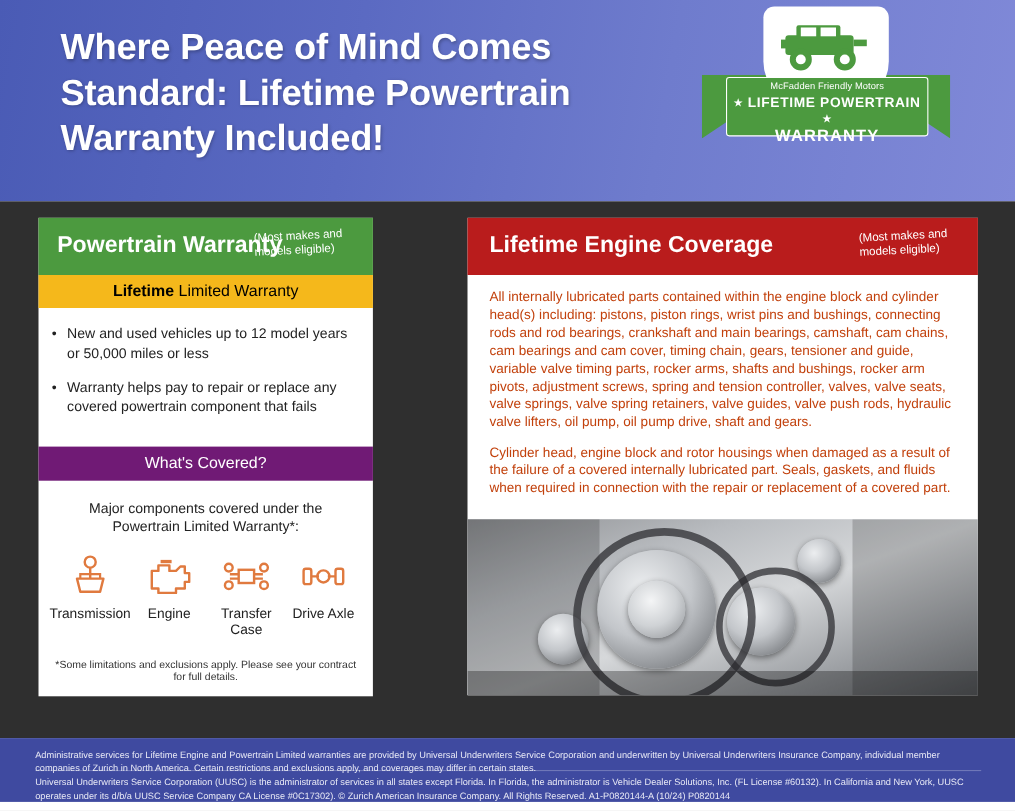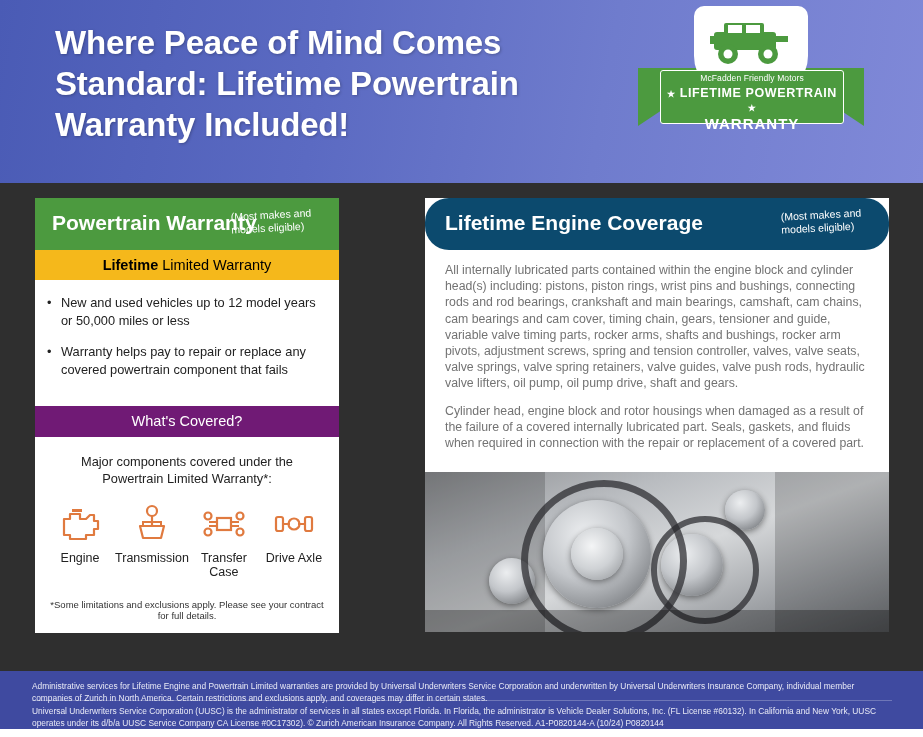--- a/index.html
+++ b/index.html
@@ -221,35 +221,34 @@
   
   .right-col {
     position: absolute;
     left: 425px;
     top: 198px;
     width: 464px;
     background: #ffffff;
   }
   .right-head {
     height: 52px;
-    background: #0c4a6e;
+    background: #b91c1c;
     color: #ffffff;
     position: relative;
-    border-radius: 24px;
   }
   .right-head-title {
     position: absolute;
     left: 20px;
     top: 13px;
     font-size: 21px;
     font-weight: bold;
   }
   .right-body {
     padding: 12px 16px 8px 20px;
-    color: #737373;
+    color: #c2410c;
     font-size: 12.3px;
     line-height: 16.2px;
   }
   .right-body p { margin: 0 0 11px 0; }
 
   .engine-photo {
     position: relative;
     margin: 2px 0 0 0;
     width: 464px;
     height: 160px;
@@ -362,37 +361,37 @@
       </ul>
     </div>
 
     <div class="green-bar">What's Covered?</div>
 
     <div class="covered-intro">Major components covered under the Powertrain Limited Warranty*:</div>
 
     <div class="icon-row">
       <div class="icon-cell">
         <div class="icon-glyph">
-          <svg width="44" height="38" viewBox="0 0 44 38">
-            <path d="M6 14 h6 v-5 h10 v5 h6 l4 -4 h4 v6 h4 v8 h-4 v6 h-8 v4 h-16 v-4 h-6 z" fill="none" stroke="#e07a3f" stroke-width="2.2" stroke-linejoin="round"></path>
-            <rect x="14" y="4" width="10" height="3" fill="#e07a3f"></rect>
-          </svg>
-        </div>
-        <div class="icon-label">Engine</div>
-      </div>
-      <div class="icon-cell">
-        <div class="icon-glyph">
           <svg width="40" height="40" viewBox="0 0 40 40">
             <circle cx="20" cy="7" r="5" fill="none" stroke="#e07a3f" stroke-width="2.2"></circle>
             <path d="M20 12 v10" stroke="#e07a3f" stroke-width="2.2"></path>
             <path d="M8 22 h24 l-3 12 h-18 z" fill="none" stroke="#e07a3f" stroke-width="2.2" stroke-linejoin="round"></path>
             <path d="M11 22 v-4 h18 v4" fill="none" stroke="#e07a3f" stroke-width="2"></path>
           </svg>
         </div>
         <div class="icon-label">Transmission</div>
+      </div>
+      <div class="icon-cell">
+        <div class="icon-glyph">
+          <svg width="44" height="38" viewBox="0 0 44 38">
+            <path d="M6 14 h6 v-5 h10 v5 h6 l4 -4 h4 v6 h4 v8 h-4 v6 h-8 v4 h-16 v-4 h-6 z" fill="none" stroke="#e07a3f" stroke-width="2.2" stroke-linejoin="round"></path>
+            <rect x="14" y="4" width="10" height="3" fill="#e07a3f"></rect>
+          </svg>
+        </div>
+        <div class="icon-label">Engine</div>
       </div>
       <div class="icon-cell">
         <div class="icon-glyph">
           <svg width="44" height="40" viewBox="0 0 44 40">
             <rect x="15" y="14" width="14" height="12" fill="none" stroke="#e07a3f" stroke-width="2.2"></rect>
             <path d="M15 18 h-8 M15 22 h-8 M29 18 h8 M29 22 h8" stroke="#e07a3f" stroke-width="2.2"></path>
             <circle cx="6" cy="12" r="3.5" fill="none" stroke="#e07a3f" stroke-width="2.2"></circle>
             <circle cx="6" cy="28" r="3.5" fill="none" stroke="#e07a3f" stroke-width="2.2"></circle>
             <circle cx="38" cy="12" r="3.5" fill="none" stroke="#e07a3f" stroke-width="2.2"></circle>
             <circle cx="38" cy="28" r="3.5" fill="none" stroke="#e07a3f" stroke-width="2.2"></circle>

